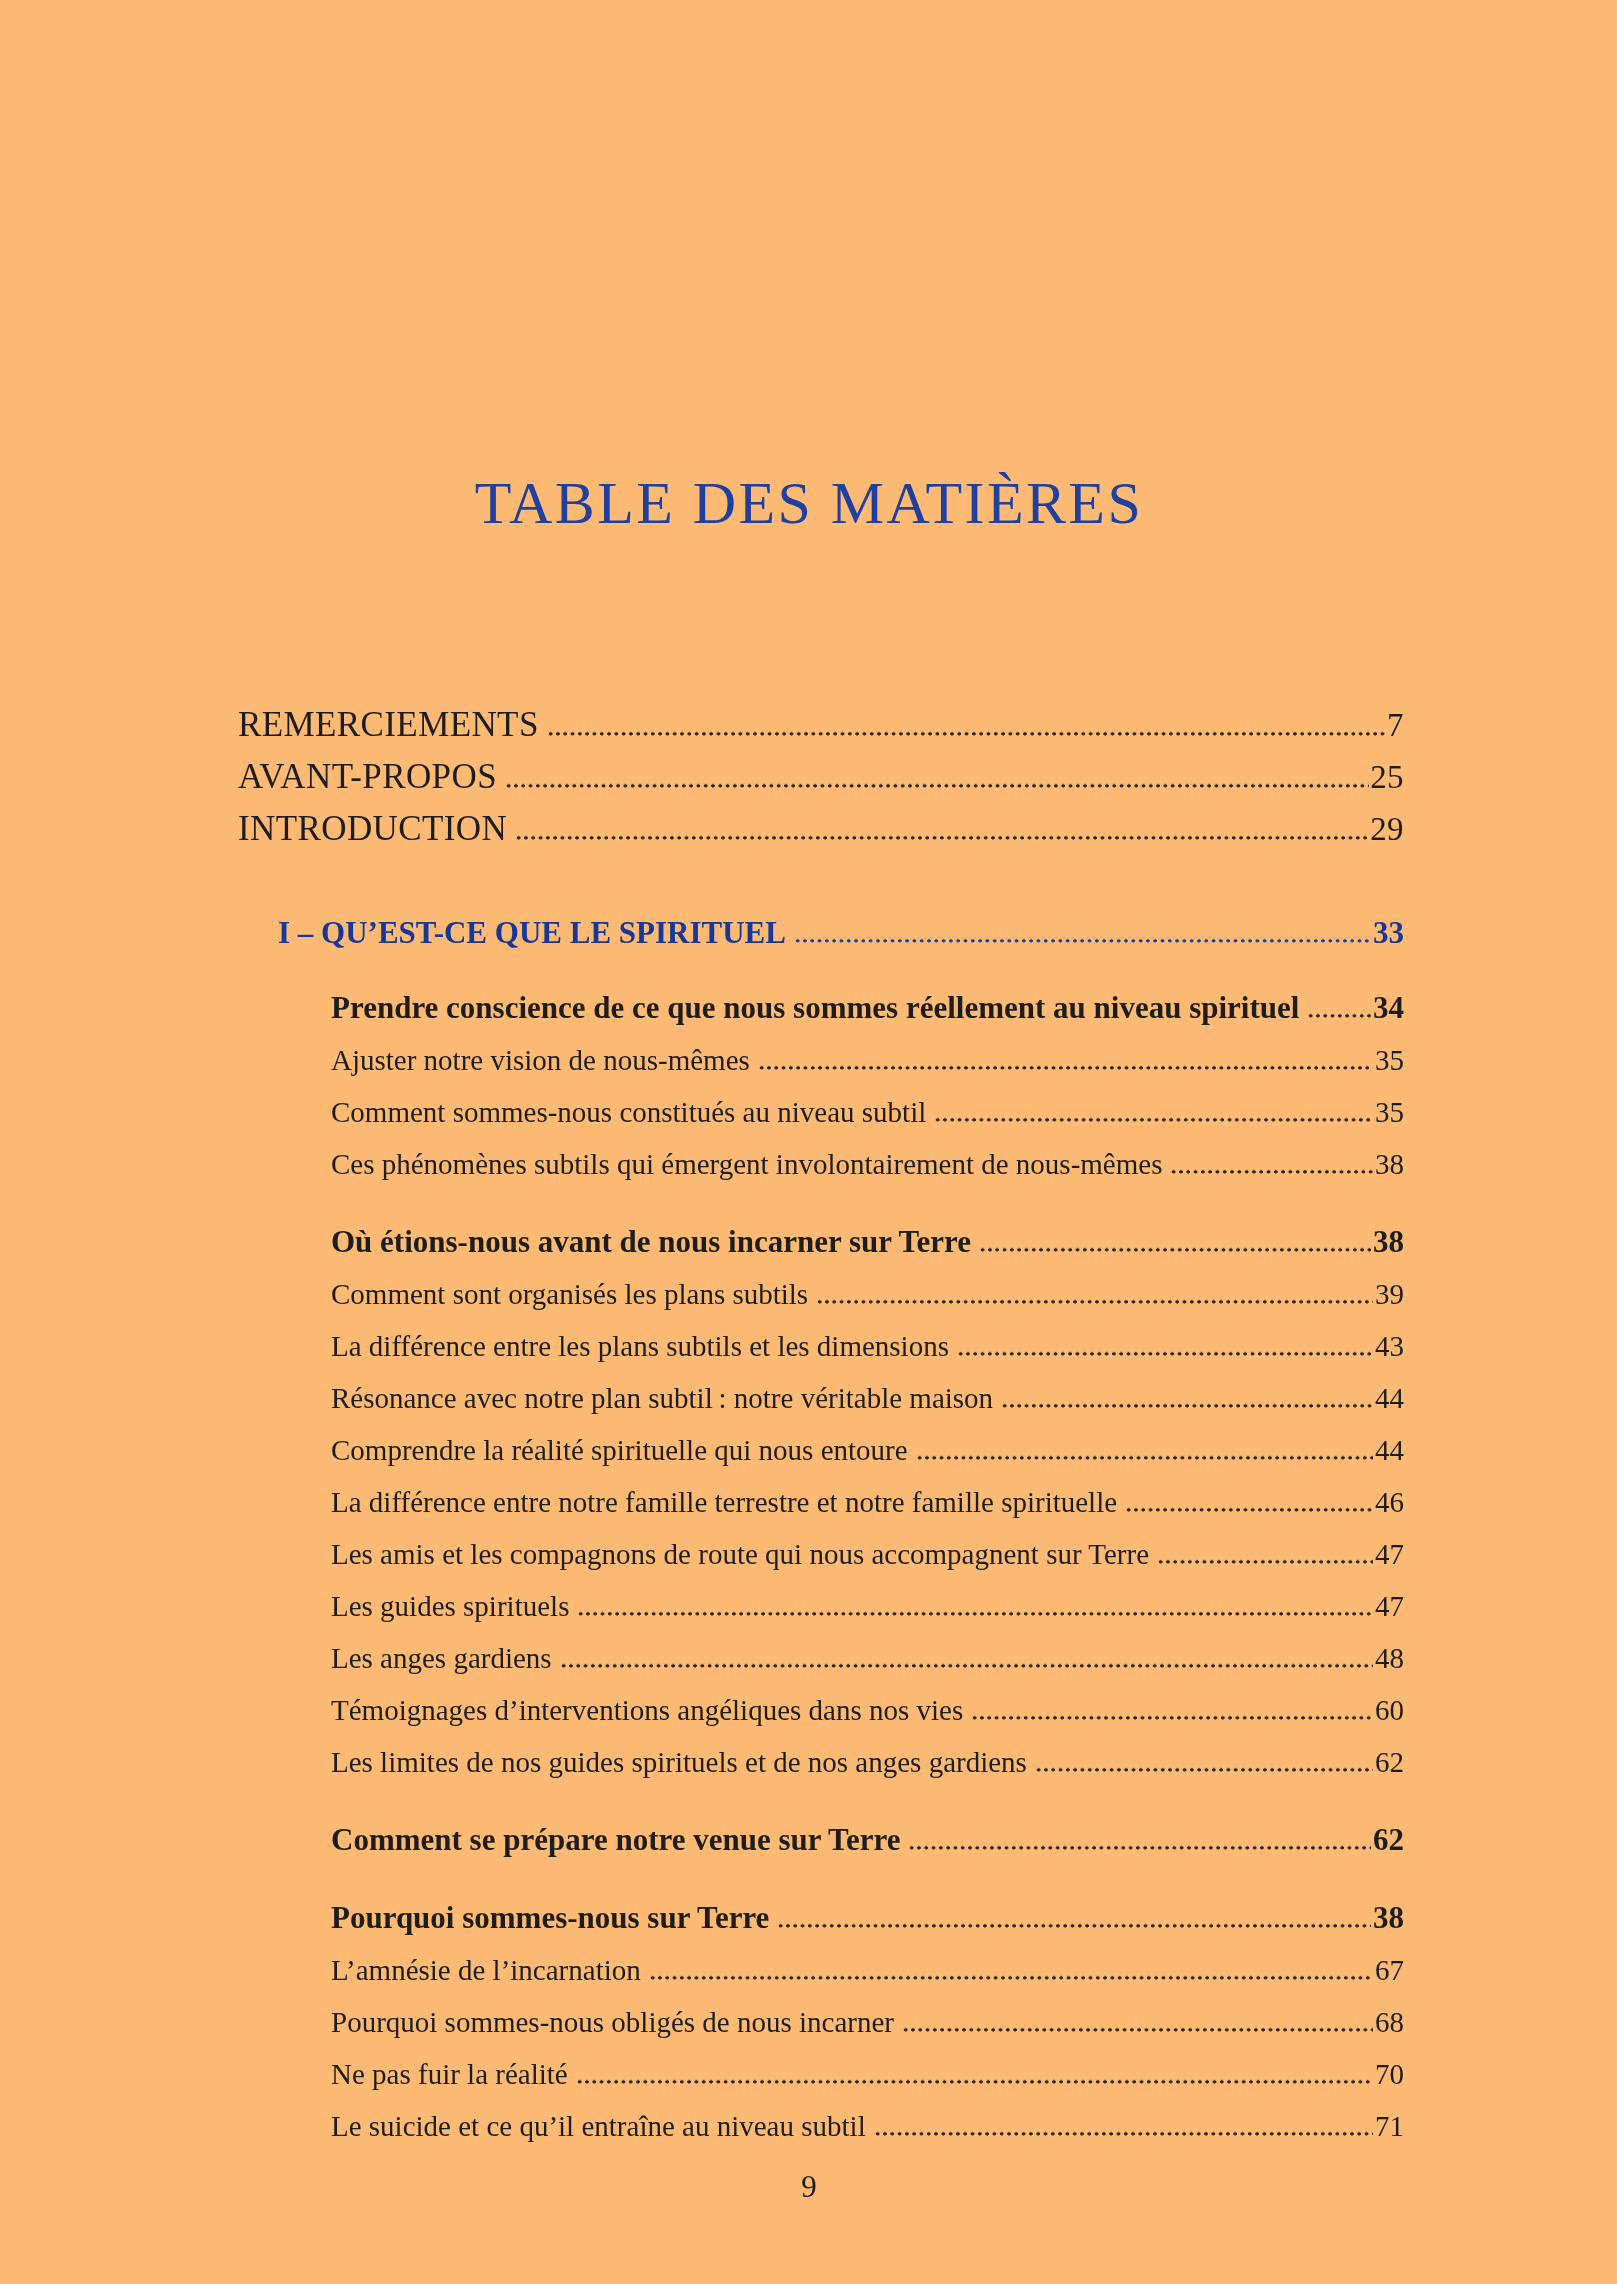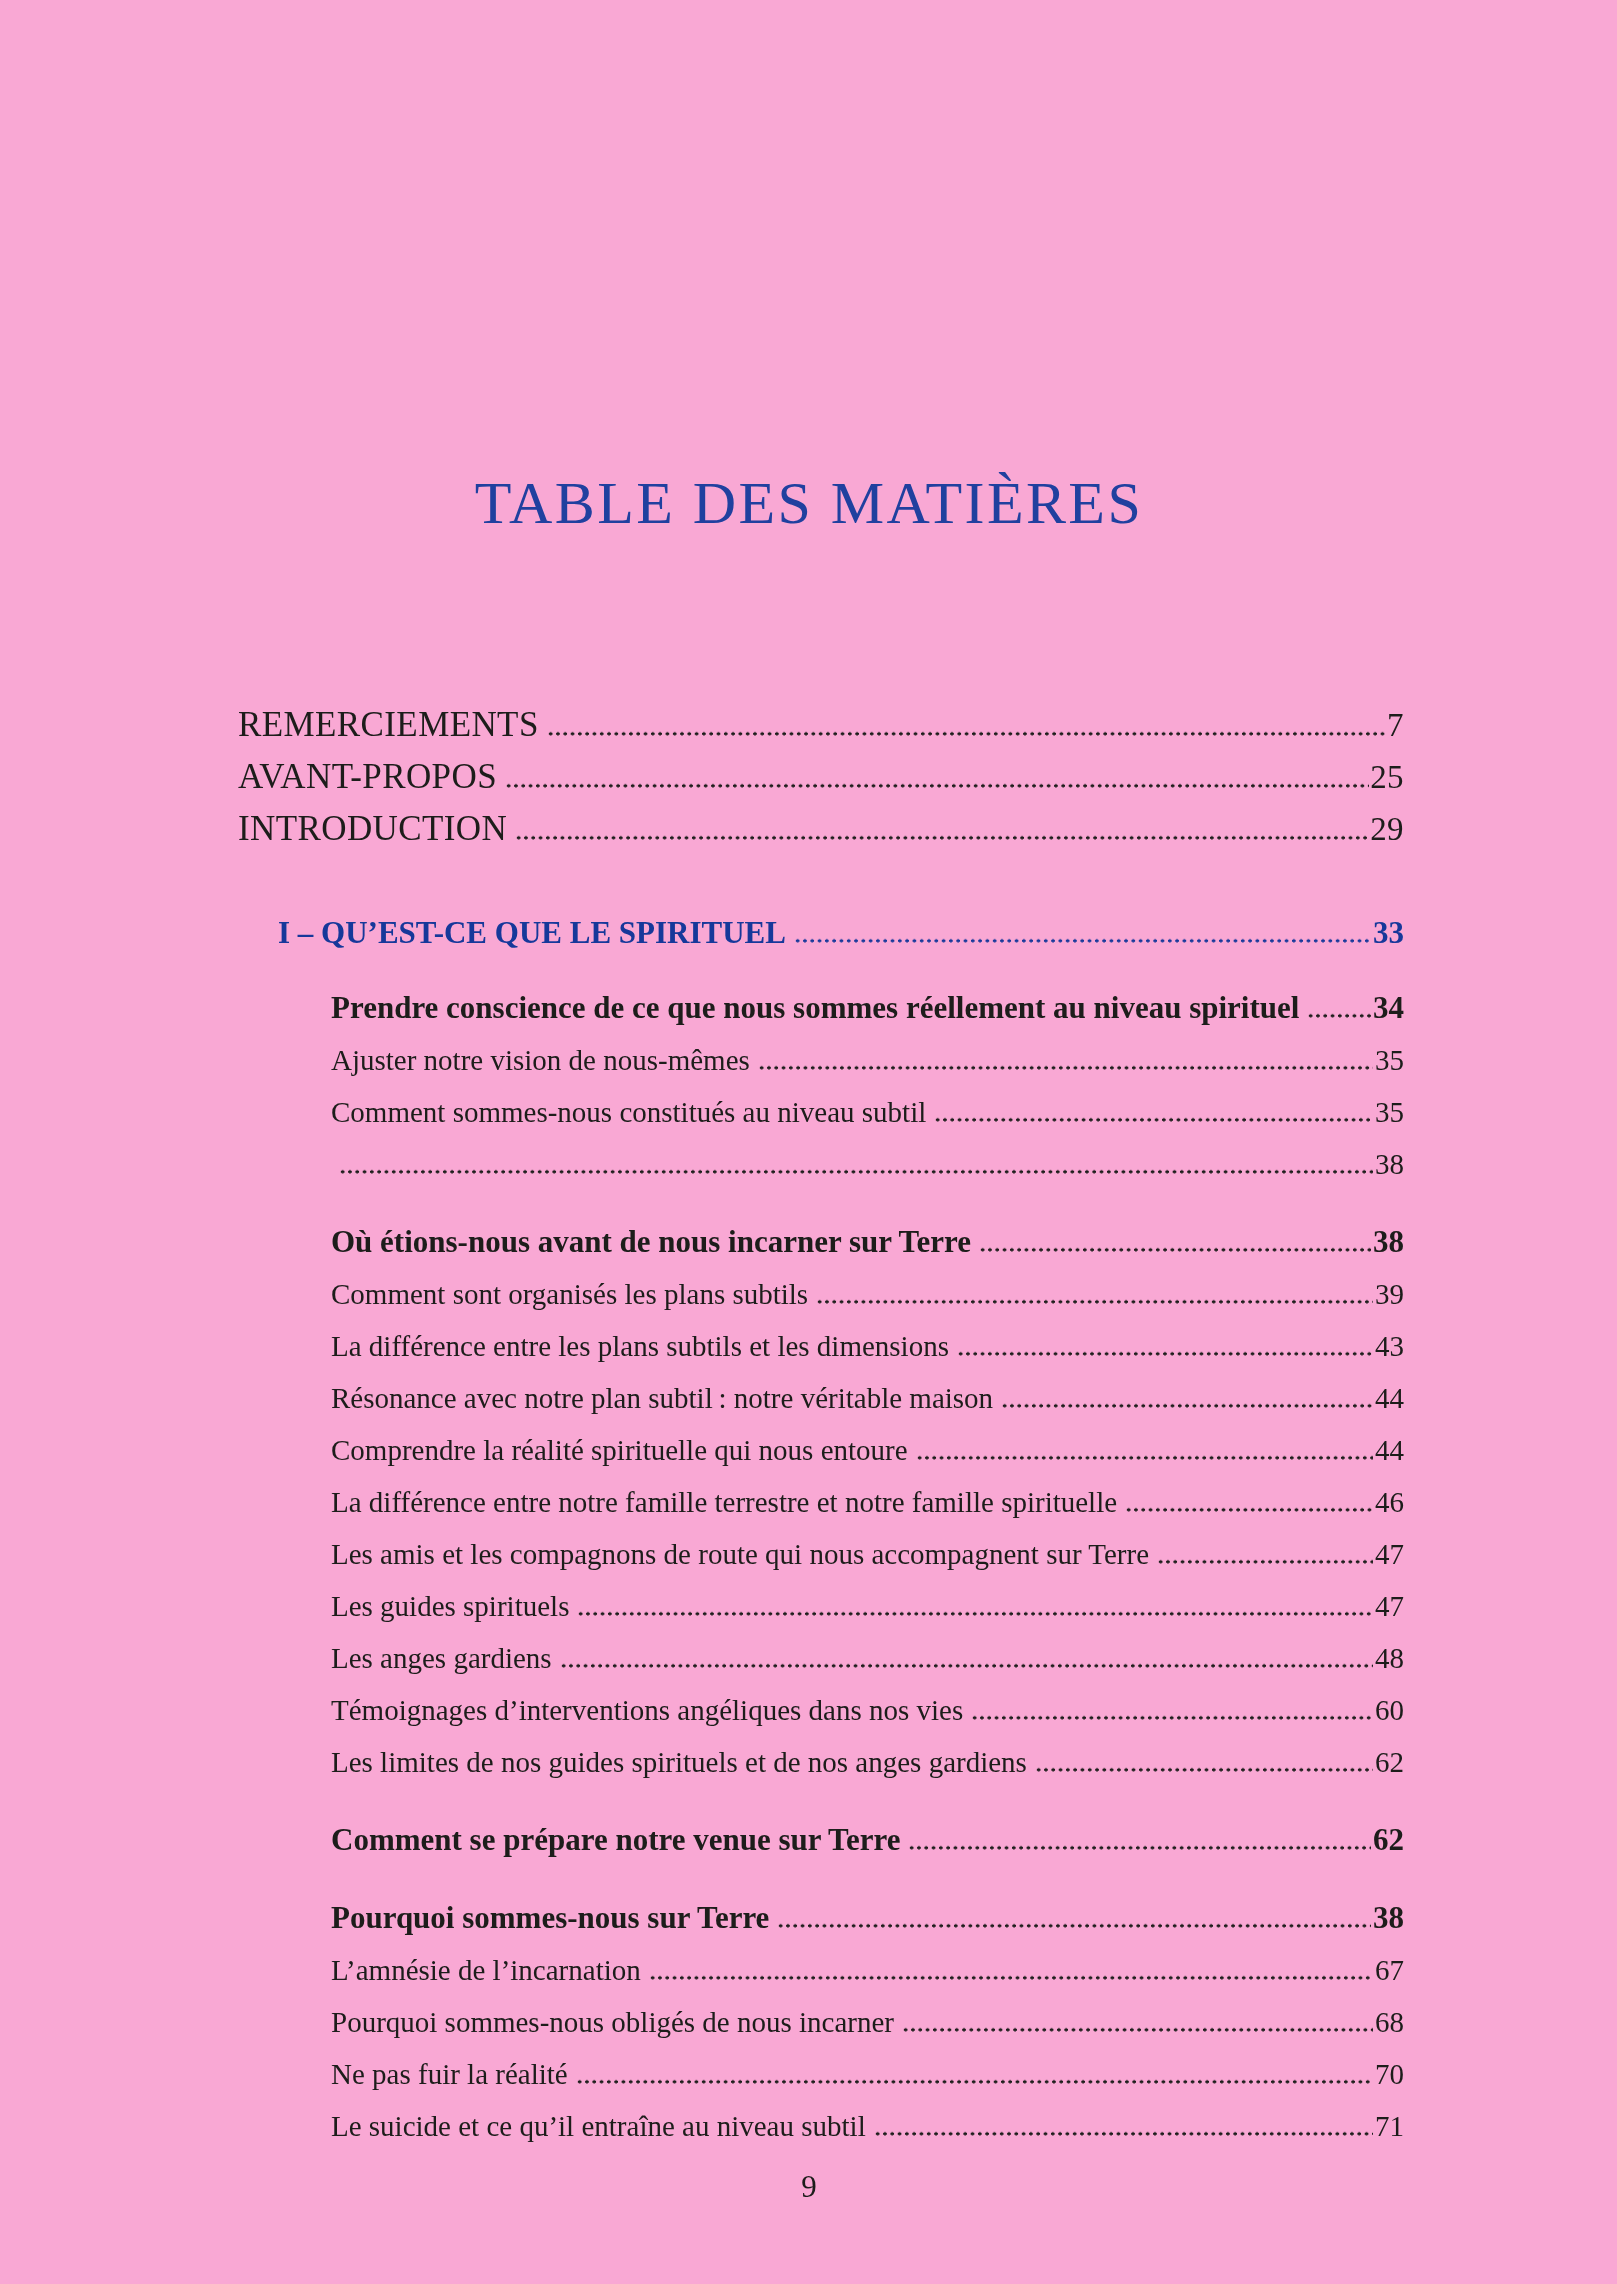--- a/index.html
+++ b/index.html
@@ -4,21 +4,21 @@
 <style>
   html, body {
     margin: 0;
     padding: 0;
     background: #ffffff;
   }
   .page {
     position: relative;
     width: 1618px;
     height: 2284px;
-    background: #f9a8d4;
+    background: #fdba74;
     font-family: "Liberation Serif", "DejaVu Serif", serif;
     color: #1d1d1b;
     overflow: hidden;
   }
   .doc-title {
     position: absolute;
     top: 469px;
     left: 0;
     width: 100%;
     text-align: center;
@@ -133,20 +133,21 @@
     <span class="pnum">35</span>
   </div>
 
   <div class="row entry">
     <span class="label">Comment sommes-nous constitués au niveau subtil</span>
     <span class="dots"></span>
     <span class="pnum">35</span>
   </div>
 
   <div class="row entry">
+    <span class="label">Ces phénomènes subtils qui émergent involontairement de nous-mêmes</span>
     <span class="dots"></span>
     <span class="pnum">38</span>
   </div>
 
   <div class="row subhead gap">
     <span class="label">Où étions-nous avant de nous incarner sur Terre</span>
     <span class="dots"></span>
     <span class="pnum">38</span>
   </div>
 

